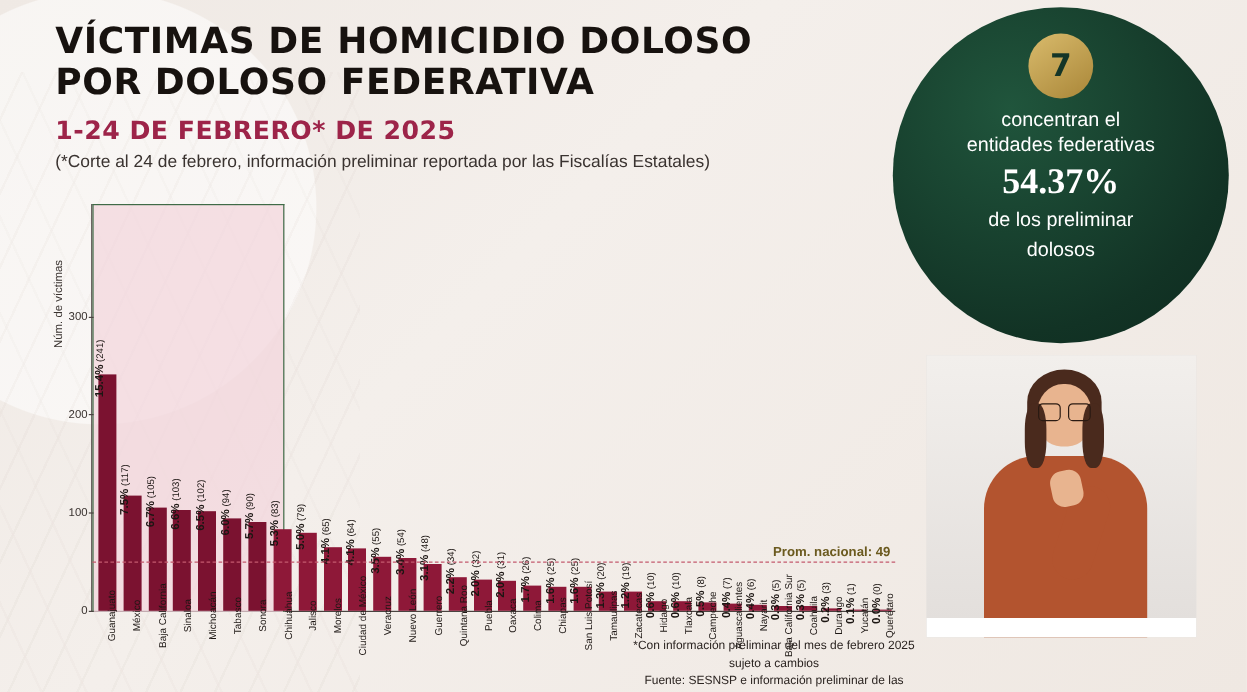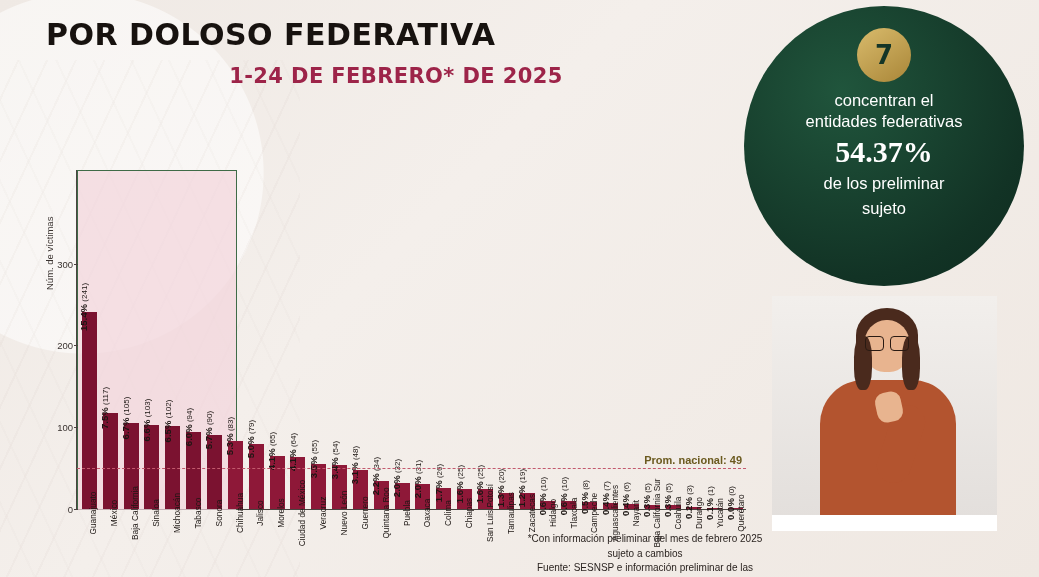--- a/index.html
+++ b/index.html
@@ -26,21 +26,21 @@
     pointer-events:none;
   }
   
   .title-block{position:absolute;left:46px;top:18px;width:700px;}
   .t1,.t2{
     font-weight:bold;font-size:30px;letter-spacing:.5px;color:#17120f;line-height:1.12;
     font-family:"DejaVu Sans", sans-serif;
   }
   .subtitle{
     margin-top:12px;font-weight:bold;font-size:21px;color:#9d2449;
-    font-family:"DejaVu Sans", sans-serif;letter-spacing:.4px;text-align:center;
+    font-family:"DejaVu Sans", sans-serif;letter-spacing:.4px;
   }
   .note{
     margin-top:6px;font-size:14.5px;color:#3a3330;
   }
   
   .chart-wrap{position:absolute;left:46px;top:170px;width:700px;height:340px;}
   .y-axis-label{
     position:absolute;left:-2px;top:120px;
     transform:rotate(-90deg);transform-origin:left top;
     font-size:9.5px;color:#3a3330;white-space:nowrap;
@@ -131,22 +131,24 @@
   .v-hand{position:absolute;left:104px;top:96px;width:26px;height:30px;border-radius:10px;background:#e8b48f;transform:rotate(-12deg);}
   .v-caption{position:absolute;left:0;right:0;bottom:0;height:16px;background:#fff;}
 </style>
 </head>
 <body>
 
 <div class="slide">
   <div class="watermark"></div>
 
   <div class="title-block">
+    <div class="t1">VÍCTIMAS DE HOMICIDIO DOLOSO</div>
     <div class="t2">POR DOLOSO FEDERATIVA</div>
     <div class="subtitle">1-24 DE FEBRERO* DE 2025</div>
+    <div class="note">(*Corte al 24 de febrero, información preliminar reportada por las Fiscalías Estatales)</div>
   </div>
 
   <div class="chart-wrap">
     <div class="y-axis-label">Núm. de víctimas</div>
     <div class="plot" id="plot">
       <div class="highlight-box"></div>
       <div class="bars" id="bars">
           <div class="bar-slot">
             <div class="bar" style="height: 197.182px;"></div>
             <div class="bar-lab" style="bottom: 200.182px;"><b>15.4%</b><span> (241)</span></div>
@@ -389,21 +391,21 @@
     <div>*Con información preliminar del mes de febrero 2025 sujeto a cambios</div>
     <div>Fuente: SESNSP e información preliminar de las Querétaro Estatales</div>
   </div>
 
   <div class="circle">
     <div class="badge">7</div>
     <div class="c-line1">concentran el</div>
     <div class="c-line1">entidades federativas</div>
     <div class="c-pct">54.37%</div>
     <div class="c-line2">de los preliminar</div>
-    <div class="c-line2">sujeto</div>
+    <div class="c-line2">dolosos</div>
   </div>
 
   <div class="video">
     <div class="v-bg"></div>
     <div class="v-body"></div>
     <div class="v-hair"></div>
     <div class="v-head"></div>
     <div class="v-hair2"></div>
     <div class="v-hair3"></div>
     <div class="v-glass"></div>

